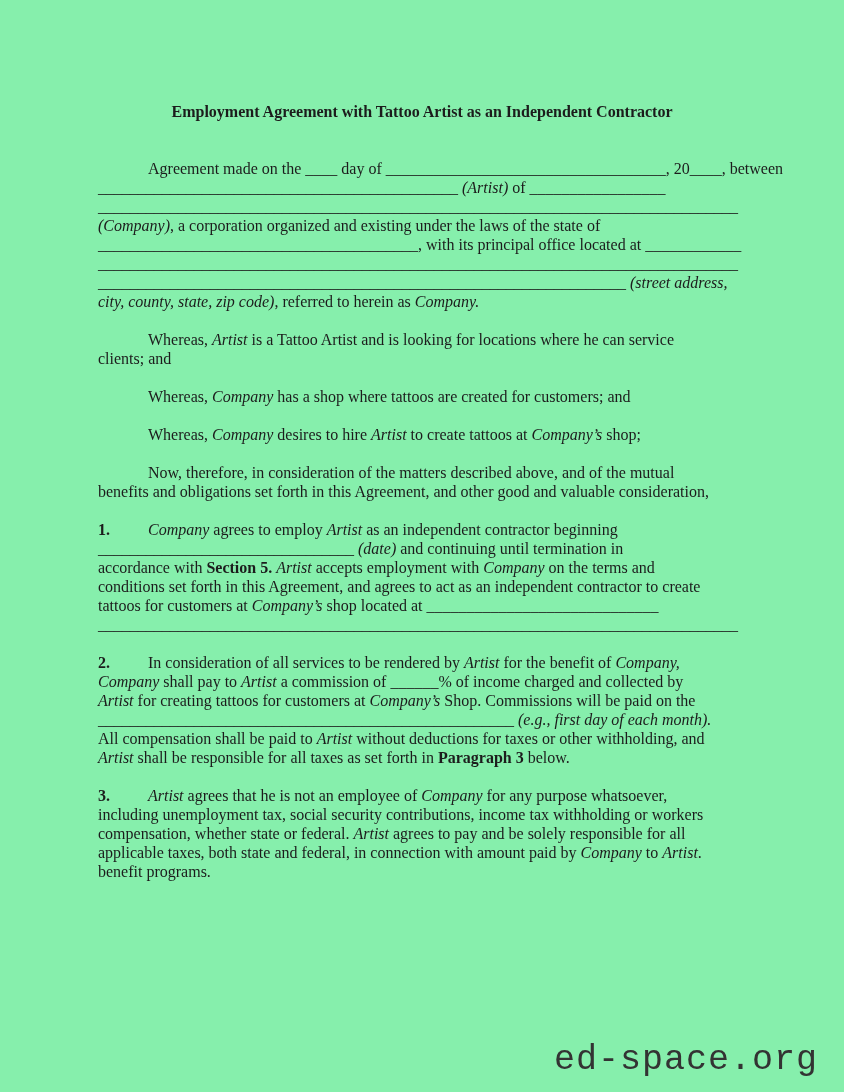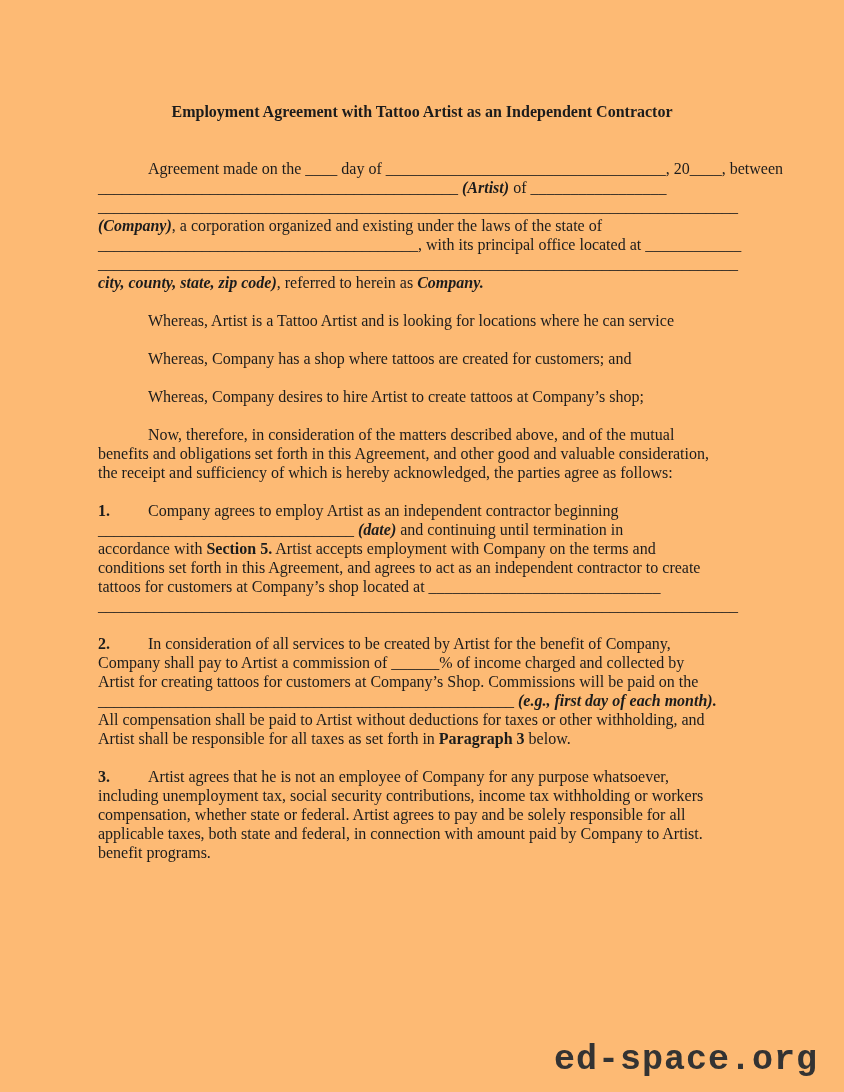--- a/index.html
+++ b/index.html
@@ -4,21 +4,21 @@
 <style>
   html, body {
     margin: 0;
     padding: 0;
     background: #ffffff;
   }
   .page {
     position: relative;
     width: 844px;
     height: 1092px;
-    background: #fdba74;
+    background: #86efac;
     overflow: hidden;
     box-sizing: border-box;
     padding: 102px 98px 0 98px;
     font-family: "Liberation Serif", serif;
     font-size: 16px;
     line-height: 19px;
     color: #1c1c1c;
   }
   .title {
     font-size: 16px;
@@ -29,79 +29,80 @@
   }
   .block {
     margin: 12px 0 19px 0;
   }
   .line {
     white-space: pre;
     height: 19px;
   }
   .indent { padding-left: 50px; }
   .s-r  { font-style: normal; font-weight: 400; }
-  .s-i  { }
+  .s-i  { font-style: italic; }
   .s-b  { font-weight: 700; }
-  .s-bi { font-weight: 700; font-style: italic; }
+  .s-bi { font-weight: 400; font-style: italic; }
   .s-num {
     font-weight: 700;
     display: inline-block;
     width: 50px;
   }
   .watermark {
     position: absolute;
     right: 26px;
     bottom: 22px;
     font-family: "Liberation Mono", monospace;
     font-size: 35px;
-    font-weight: 700;
+    font-weight: 400;
     color: #333333;
     letter-spacing: 1px;
   }
 </style>
 </head>
 <body>
 
 <div class="page">
   <h1 class="title">Employment Agreement with Tattoo Artist as an Independent Contractor</h1>
 
   <div class="doc-body">
       <div class="block">
         <div class="line indent"><span class="s-r">Agreement made on the </span><span class="s-r">____</span><span class="s-r"> day of </span><span class="s-r">___________________________________</span><span class="s-r">, 20</span><span class="s-r">____</span><span class="s-r">, between</span></div>
         <div class="line"><span class="s-r">_____________________________________________</span><span class="s-r"> </span><span class="s-bi">(Artist)</span><span class="s-r"> of </span><span class="s-r">_________________</span></div>
         <div class="line"><span class="s-r">________________________________________________________________________________</span></div>
         <div class="line"><span class="s-bi">(Company)</span><span class="s-r">, a corporation organized and existing under the laws of the state of</span></div>
         <div class="line"><span class="s-r">________________________________________</span><span class="s-r">, with its principal office located at </span><span class="s-r">____________</span></div>
         <div class="line"><span class="s-r">________________________________________________________________________________</span></div>
+        <div class="line"><span class="s-r">__________________________________________________________________</span><span class="s-r"> </span><span class="s-bi">(street address,</span></div>
         <div class="line"><span class="s-bi">city, county, state, zip code)</span><span class="s-r">, referred to herein as </span><span class="s-bi">Company.</span></div>
       </div>
       <div class="block">
         <div class="line indent"><span class="s-r">Whereas, </span><span class="s-i">Artist</span><span class="s-r"> is a Tattoo Artist and is looking for locations where he can service</span></div>
+        <div class="line"><span class="s-r">clients; and</span></div>
       </div>
       <div class="block">
         <div class="line indent"><span class="s-r">Whereas, </span><span class="s-i">Company</span><span class="s-r"> has a shop where tattoos are created for customers; and</span></div>
       </div>
       <div class="block">
         <div class="line indent"><span class="s-r">Whereas, </span><span class="s-i">Company</span><span class="s-r"> desires to hire </span><span class="s-i">Artist</span><span class="s-r"> to create tattoos at </span><span class="s-i">Company’s</span><span class="s-r"> shop;</span></div>
       </div>
       <div class="block">
         <div class="line indent"><span class="s-r">Now, therefore, in consideration of the matters described above, and of the mutual</span></div>
         <div class="line"><span class="s-r">benefits and obligations set forth in this Agreement, and other good and valuable consideration,</span></div>
-        <div class="line"><span class="s-r">the receipt and sufficiency of which is hereby acknowledged, the parties agree as follows:</span></div>
       </div>
       <div class="block">
         <div class="line"><span class="s-num">1.</span><span class="s-i">Company</span><span class="s-r"> agrees to employ </span><span class="s-i">Artist</span><span class="s-r"> as an independent contractor beginning</span></div>
         <div class="line"><span class="s-r">________________________________</span><span class="s-r"> </span><span class="s-bi">(date)</span><span class="s-r"> and continuing until termination in</span></div>
         <div class="line"><span class="s-r">accordance with </span><span class="s-b">Section 5.</span><span class="s-r"> </span><span class="s-i">Artist</span><span class="s-r"> accepts employment with </span><span class="s-i">Company</span><span class="s-r"> on the terms and</span></div>
         <div class="line"><span class="s-r">conditions set forth in this Agreement, and agrees to act as an independent contractor to create</span></div>
         <div class="line"><span class="s-r">tattoos for customers at </span><span class="s-i">Company’s</span><span class="s-r"> shop located at </span><span class="s-r">_____________________________</span></div>
         <div class="line"><span class="s-r">________________________________________________________________________________</span></div>
       </div>
       <div class="block">
-        <div class="line"><span class="s-num">2.</span><span class="s-r">In consideration of all services to be created by </span><span class="s-i">Artist</span><span class="s-r"> for the benefit of </span><span class="s-i">Company,</span></div>
+        <div class="line"><span class="s-num">2.</span><span class="s-r">In consideration of all services to be rendered by </span><span class="s-i">Artist</span><span class="s-r"> for the benefit of </span><span class="s-i">Company,</span></div>
         <div class="line"><span class="s-i">Company</span><span class="s-r"> shall pay to </span><span class="s-i">Artist</span><span class="s-r"> a commission of </span><span class="s-r">______</span><span class="s-r">% of income charged and collected by</span></div>
         <div class="line"><span class="s-i">Artist</span><span class="s-r"> for creating tattoos for customers at </span><span class="s-i">Company’s</span><span class="s-r"> Shop. Commissions will be paid on the</span></div>
         <div class="line"><span class="s-r">____________________________________________________</span><span class="s-r"> </span><span class="s-bi">(e.g., first day of each month).</span></div>
         <div class="line"><span class="s-r">All compensation shall be paid to </span><span class="s-i">Artist</span><span class="s-r"> without deductions for taxes or other withholding, and</span></div>
         <div class="line"><span class="s-i">Artist</span><span class="s-r"> shall be responsible for all taxes as set forth in </span><span class="s-b">Paragraph 3</span><span class="s-r"> below.</span></div>
       </div>
       <div class="block">
         <div class="line"><span class="s-num">3.</span><span class="s-i">Artist</span><span class="s-r"> agrees that he is not an employee of </span><span class="s-i">Company</span><span class="s-r"> for any purpose whatsoever,</span></div>
         <div class="line"><span class="s-r">including unemployment tax, social security contributions, income tax withholding or workers</span></div>
         <div class="line"><span class="s-r">compensation, whether state or federal. </span><span class="s-i">Artist</span><span class="s-r"> agrees to pay and be solely responsible for all</span></div>

